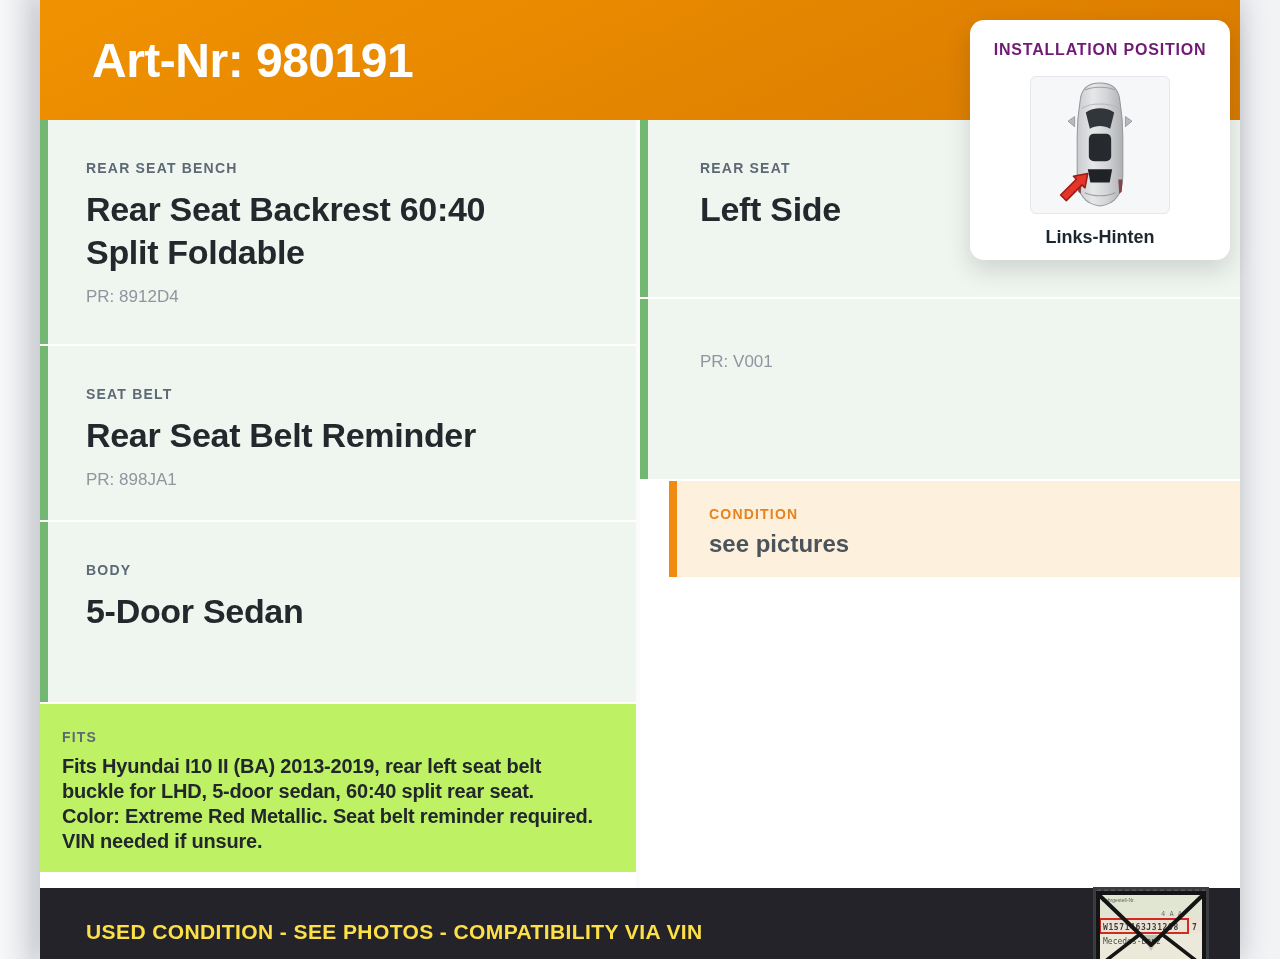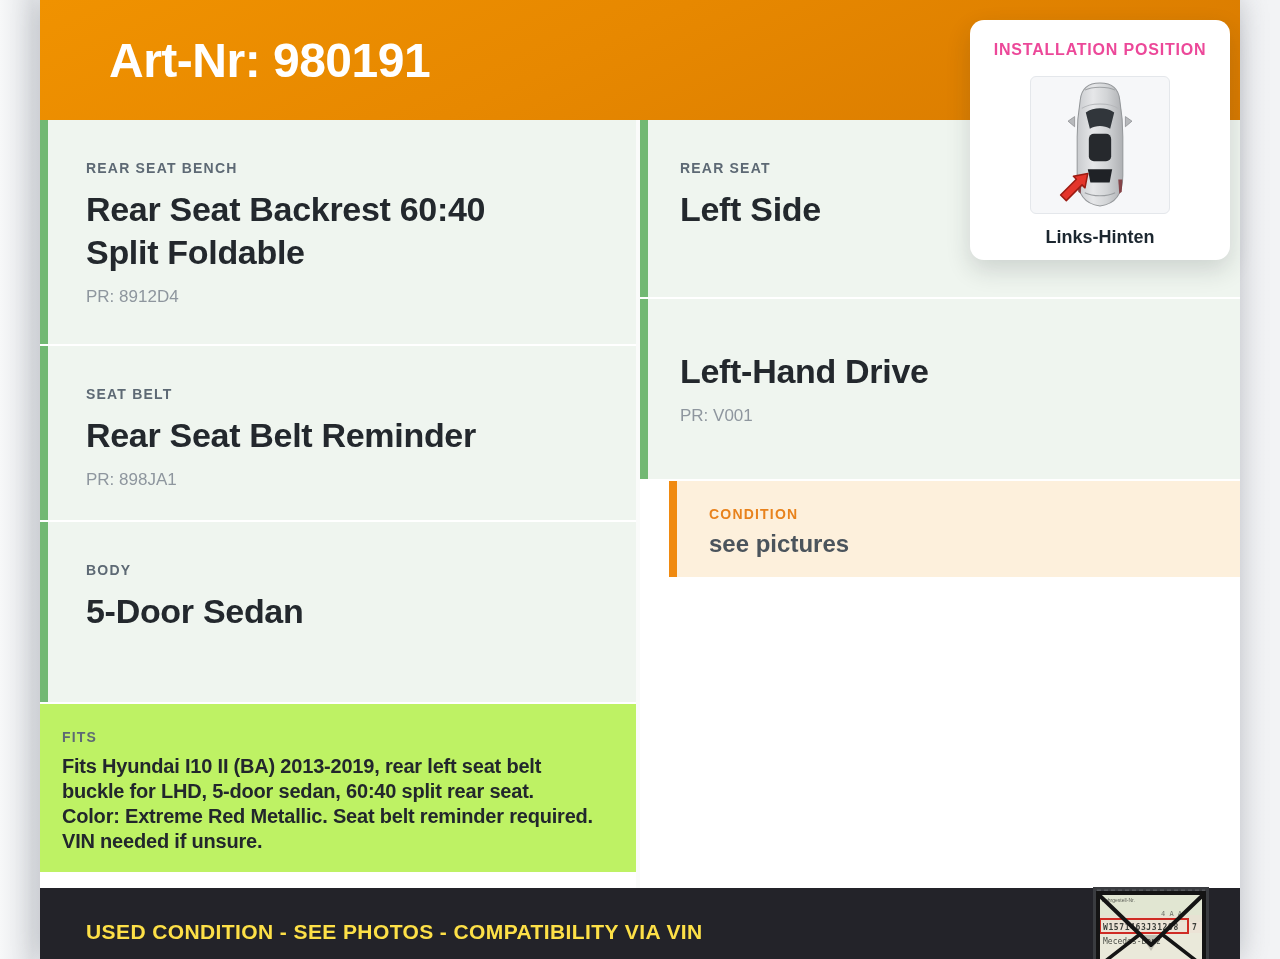--- a/index.html
+++ b/index.html
@@ -11,40 +11,40 @@
   }
   .page {
     position:absolute; left:40px; top:0; width:1200px; height:959px;
     background:#ffffff; box-shadow:0 0 26px rgba(40,45,60,.28);
   }
 
   
   .hdr {
     height:120px;
     background:linear-gradient(155deg,#f09200 0%,#e78800 45%,#d87a00 100%);
-    display:flex; align-items:center; padding-left:69px;
+    display:flex; align-items:center; padding-left:52px;
   }
   .hdr h1 {
     color:#ffffff; font-size:48px; font-weight:800; letter-spacing:-0.5px;
   }
 
   
   .columns { display:flex; height:768px; background:#fff; }
   .col-left  { width:596px; }
   .col-gap   { width:4px; background:#fafbfa; }
   .col-right { width:600px; }
 
   .card {
     background:#eff5ef;
     border-left:8px solid #72b873;
     padding:40px 28px 0 38px;
     margin-bottom:2px;
     position:relative;
   }
-  .col-right .card { padding-left:32px; }
+  .col-right .card { padding-left:52px; }
   .card .label {
     font-size:14px; font-weight:700; letter-spacing:1.2px;
     color:#5d6974; text-transform:uppercase; line-height:17px;
   }
   .card .title {
     margin-top:11px;
     font-size:34px; font-weight:700; color:#23282d;
     line-height:43px; white-space:pre-line; letter-spacing:-0.3px;
   }
   .card .pr {
@@ -93,21 +93,21 @@
   }
 
   
   .install-card {
     position:absolute; left:930px; top:20px; width:260px; height:240px;
     background:#ffffff; border-radius:14px;
     box-shadow:0 10px 24px rgba(30,35,45,.16);
     z-index:10; text-align:center; padding-top:21px;
   }
   .install-card .ititle {
-    font-size:16px; font-weight:800; color:#ec4899; letter-spacing:0.8px;
+    font-size:16px; font-weight:800; color:#701a75; letter-spacing:0.8px;
   }
   .install-card .imgbox {
     margin:17px auto 0 auto; width:140px; height:138px;
     background:#f6f7f9; border:1px solid #e4e7eb; border-radius:6px;
     display:flex; align-items:center; justify-content:center; overflow:hidden;
   }
   .install-card .pos {
     margin-top:13px; font-size:18px; font-weight:700; color:#1c2730;
   }
 </style>
@@ -148,21 +148,20 @@
     </div>
 
     <div class="col-gap"></div>
 
     <div class="col-right">
       <div class="card h177">
         <div class="label">REAR SEAT</div>
         <div class="title">Left Side</div>
       </div>
       <div class="card h180">
-        <div class="title">Left-Hand Drive</div>
         <div class="pr">PR: V001</div>
       </div>
       <div class="condition">
         <div class="label">CONDITION</div>
         <div class="value">see pictures</div>
       </div>
       <div class="filler"></div>
     </div>
   </div>
 

